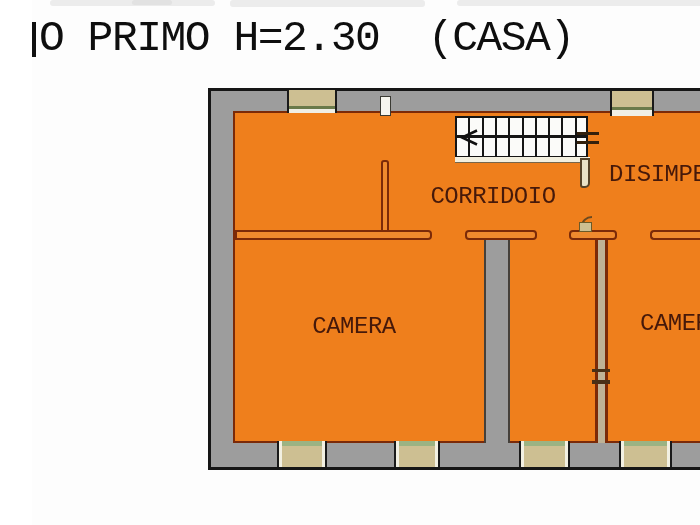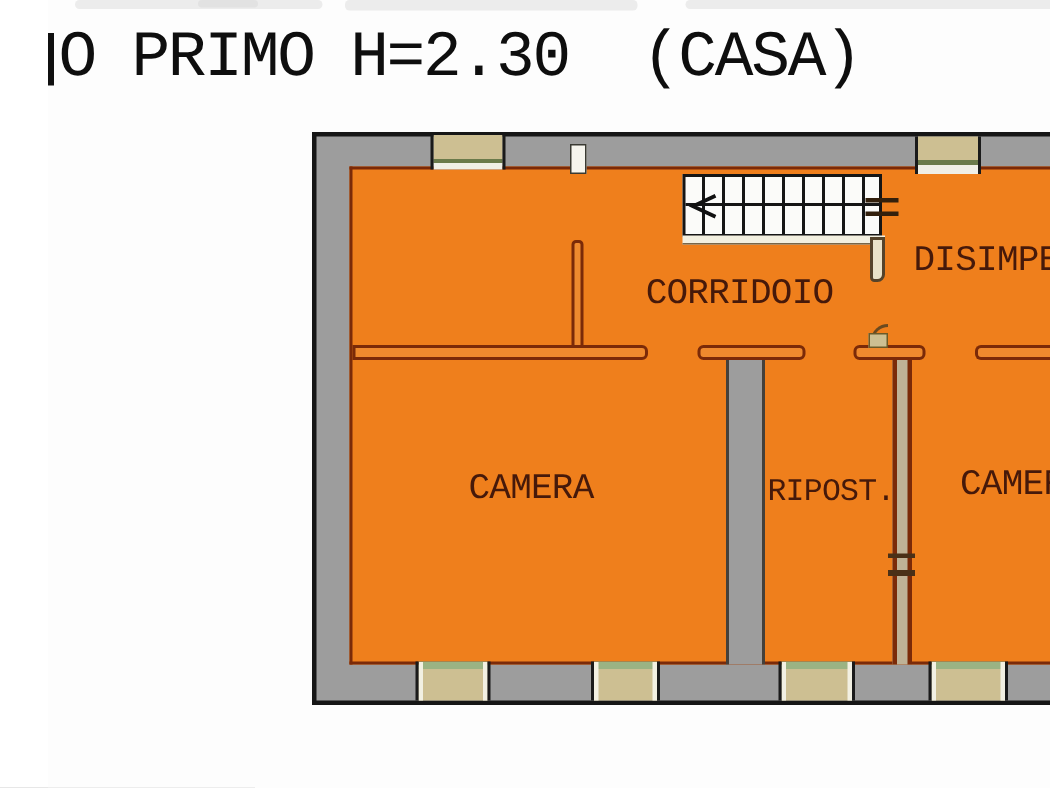--- a/index.html
+++ b/index.html
@@ -167,16 +167,15 @@
 
   <div class="win-bottom" style="left:245px;top:441px;width:50px;height:26px;"></div>
   <div class="win-bottom" style="left:362px;top:441px;width:46px;height:26px;"></div>
   <div class="win-bottom" style="left:487px;top:441px;width:51px;height:26px;"></div>
   <div class="win-bottom" style="left:587px;top:441px;width:53px;height:26px;"></div>
   <div class="win-bottom" style="left:692px;top:441px;width:10px;height:26px;border-right:none;"></div>
 
   <div class="room-label" style="left:391px;top:183px;width:140px;">CORRIDOIO</div>
   <div class="room-label" style="left:577px;top:161px;text-align:left;">DISIMPEGNO</div>
   <div class="room-label" style="left:252px;top:313px;width:140px;">CAMERA</div>
-  <div class="room-label" style="left:462px;top:317px;width:120px;font-size:21px;">RIPOST.</div>
   <div class="room-label" style="left:608px;top:310px;text-align:left;">CAMERA</div>
 
 </div>
 
 </body></html>

